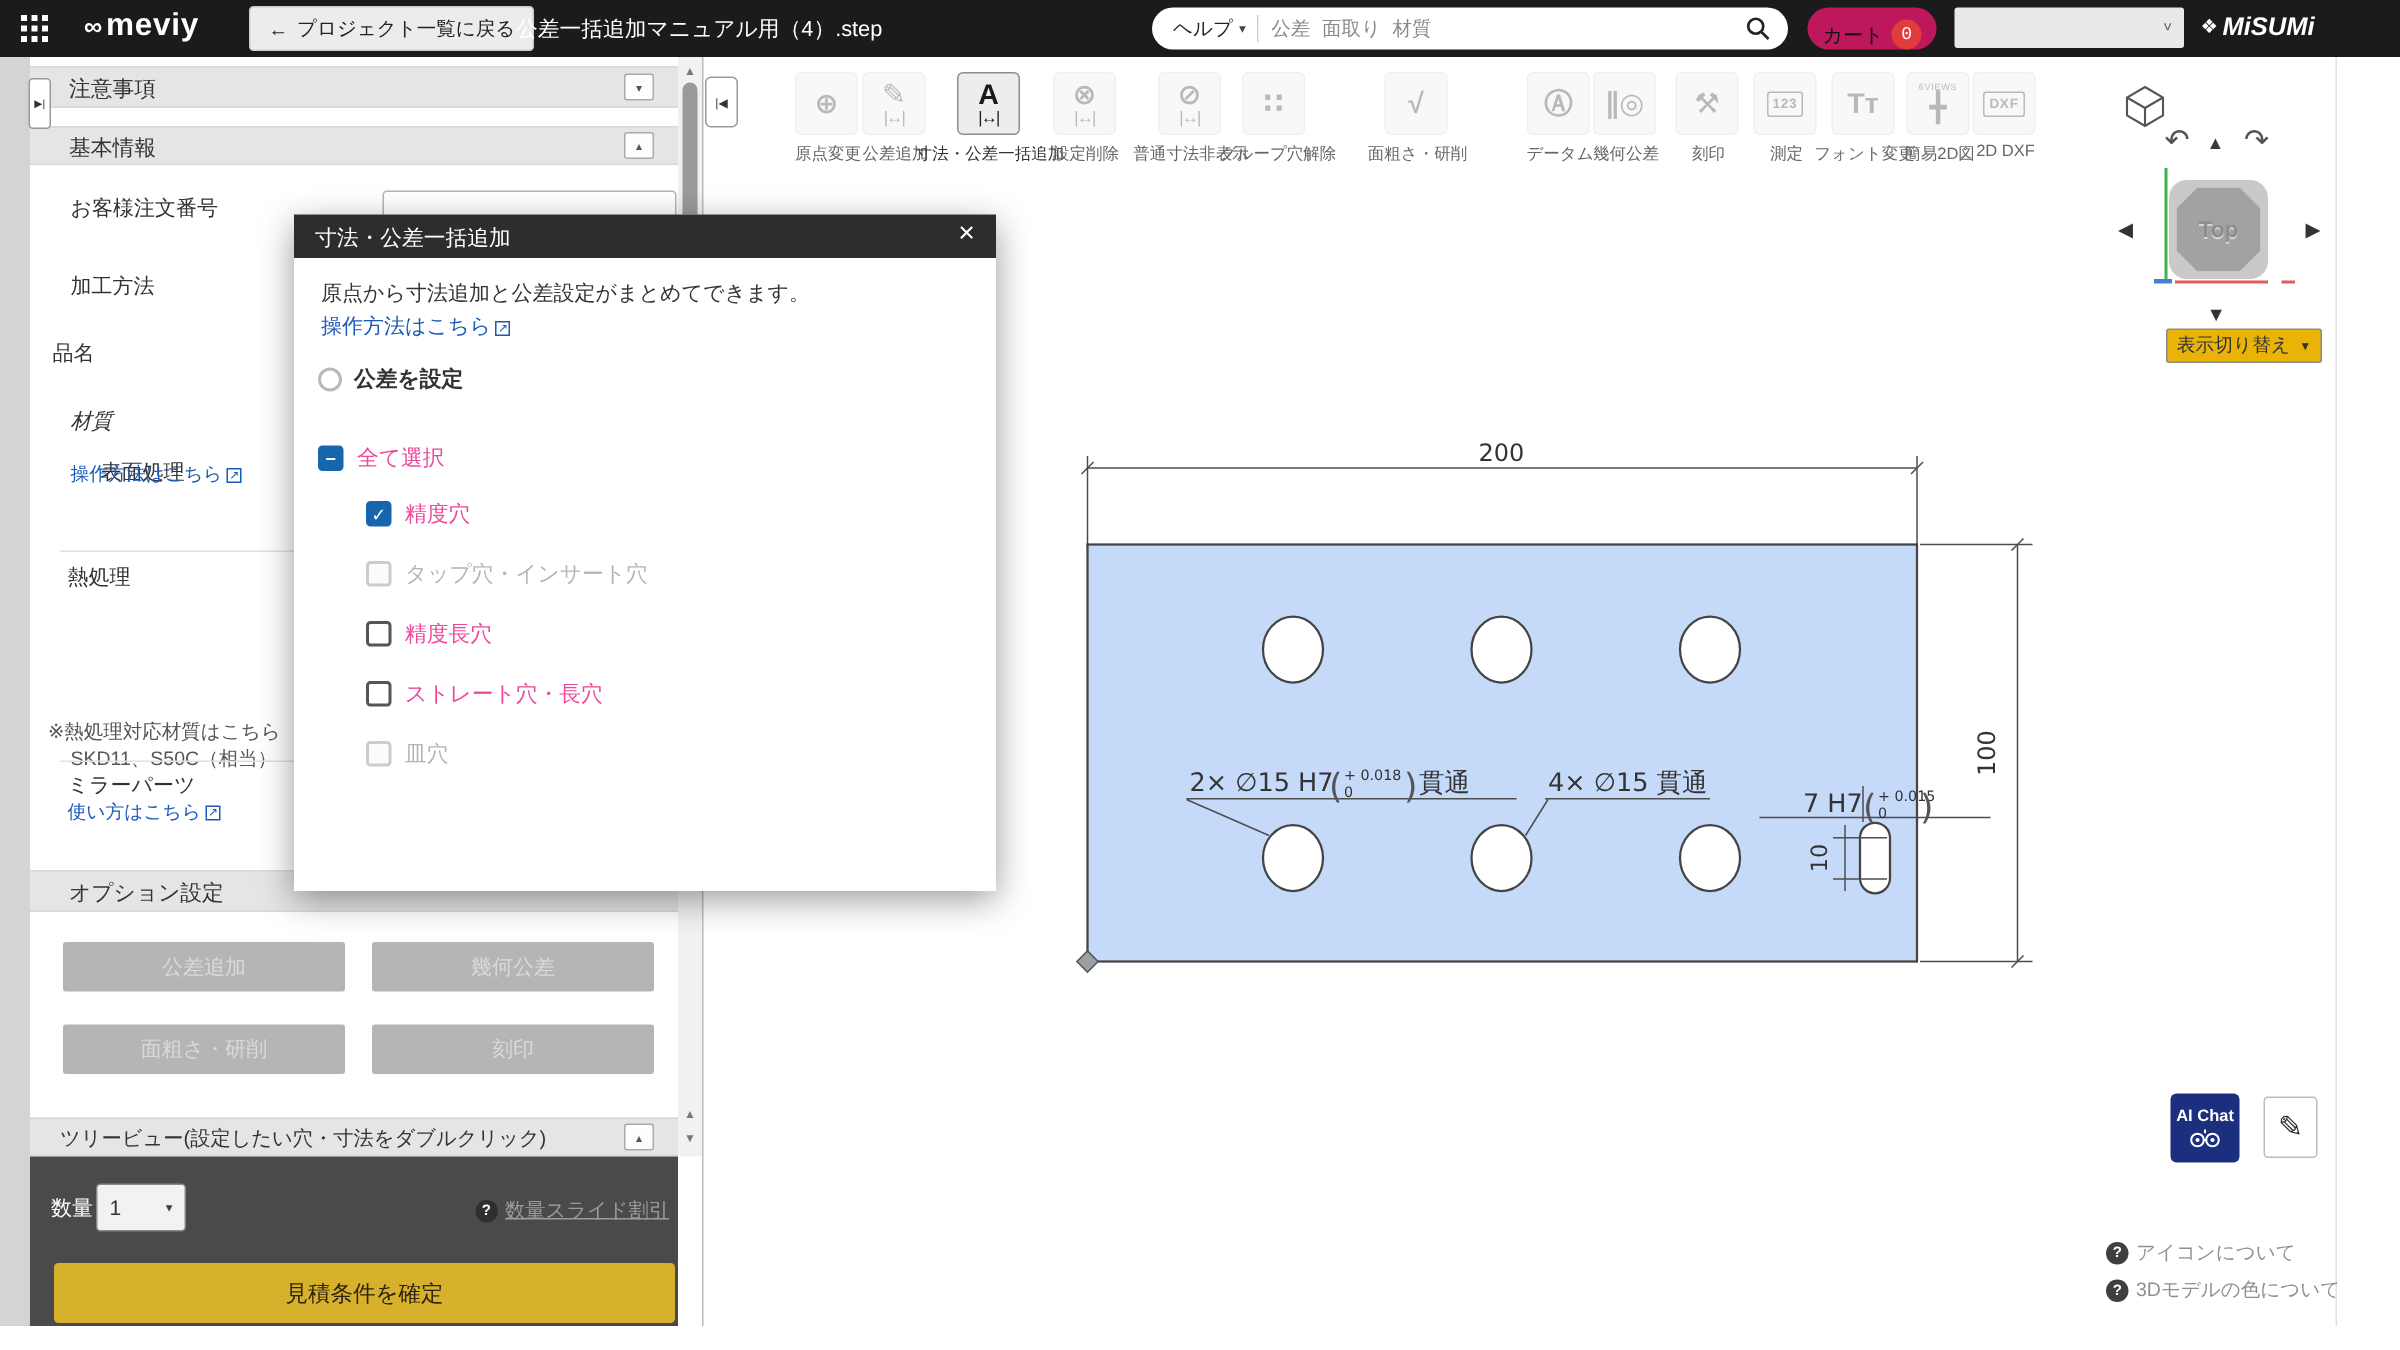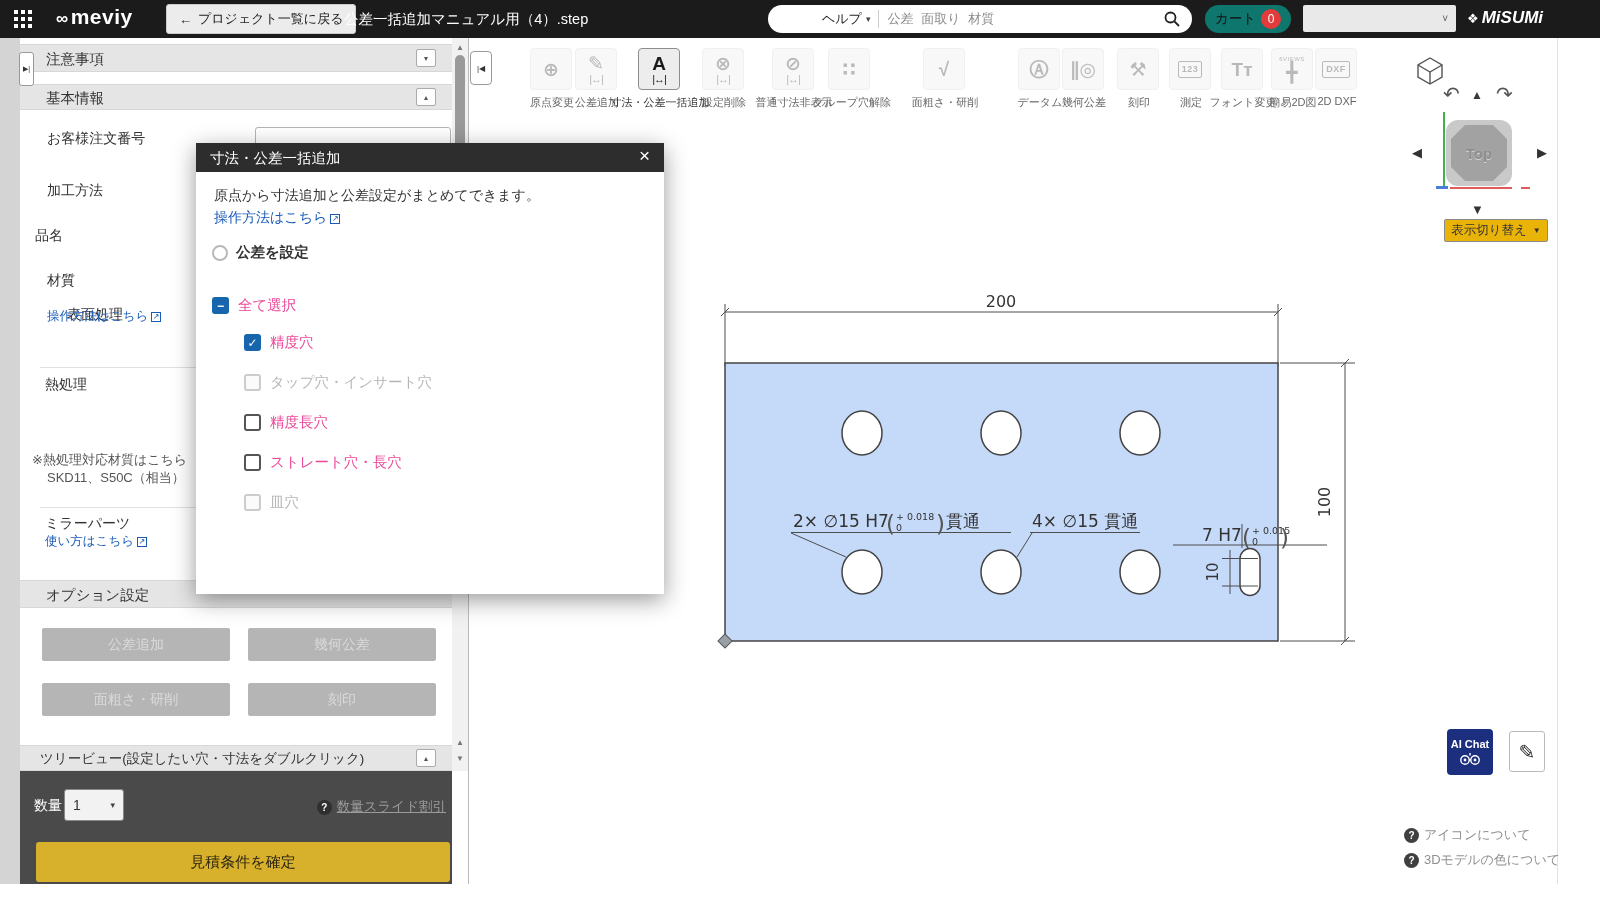--- a/index.html
+++ b/index.html
@@ -9,41 +9,41 @@
 
   
   .topbar { position:absolute; left:0; top:0; width:1600px; height:38px; background:#1b1b1b; z-index:40; }
   .grid-icon { position:absolute; left:14px; top:10px; width:18px; height:18px; display:grid; grid-template-columns:repeat(3,4px); grid-template-rows:repeat(3,4px); gap:3px; cursor:pointer; }
   .grid-icon i { background:#fff; }
   .brand { position:absolute; left:56px; top:5px; color:#fff; font-size:21px; font-weight:bold; letter-spacing:.5px; }
   .brand .loop { font-size:17px; font-weight:bold; margin-right:2px; }
   .back-btn { position:absolute; left:166px; top:4px; height:30px; padding:0 12px; background:#ececec; border:1px solid #ccc; border-radius:3px; font-size:13px; color:#222; display:flex; align-items:center; gap:6px; cursor:pointer; }
   .doc-title { position:absolute; left:344px; top:10px; color:#fff; font-size:14.5px; white-space:nowrap; }
   .searchpill { position:absolute; left:768px; top:5px; width:424px; height:28px; background:#fff; border-radius:14px; display:flex; align-items:center; }
-  .help-sel { display:flex; align-items:center; gap:4px; padding:0 8px 0 14px; font-size:13px; color:#222; border-right:1px solid #ccc; height:18px; cursor:pointer;margin-left:40px; }
+  .help-sel { display:flex; align-items:center; gap:4px; padding:0 8px 0 14px; font-size:13px; color:#222; border-right:1px solid #ccc; height:18px; cursor:pointer; }
   .help-caret { font-size:9px; color:#444; }
   .searchpill input { flex:1; border:none; outline:none; font-size:13px; padding:0 8px; color:#a16207; font-family:Liberation Mono, monospace; }
   .searchpill input::placeholder { color:#8b8b8b; }
   .mag { margin-right:12px; cursor:pointer; }
-  .cart-pill { position:absolute; left:1205px; top:5px; width:86px; height:28px; background:#0f766e; border-radius:14px; display:flex; align-items:center; justify-content:center; gap:5px; font-size:13.5px; color:#111; cursor:pointer; }
+  .cart-pill { position:absolute; left:1205px; top:5px; width:86px; height:28px; background:#be185d; border-radius:14px; display:flex; align-items:flex-end; justify-content:center; gap:5px; font-size:13.5px; color:#111; cursor:pointer;font-family:Liberation Mono, monospace; }
   .cart-badge { width:20px; height:20px; border-radius:50%; background:#e23b3b; color:#fff; font-size:12px; display:flex; align-items:center; justify-content:center; }
   .lang-sel { position:absolute; left:1303px; top:5px; width:153px; height:27px; background:#e9e9e9; border-radius:2px; display:flex; align-items:center; justify-content:flex-end; padding-right:8px; color:#555; font-size:10px; cursor:pointer; }
   .misumi { position:absolute; left:1467px; top:8px; color:#fff; font-size:17px; font-weight:bold; font-style:italic; display:flex; align-items:center; gap:3px; }
   .misumi .mark { font-size:13px; font-style:normal; }
 
   
   .gutter { position:absolute; left:0; top:38px; width:20px; height:846px; background:#d4d4d4; }
   .expand-handle { position:absolute; left:19px; top:52px; width:15px; height:34px; background:#fff; border:1px solid #999; border-radius:3px; font-size:7px; color:#333; display:flex; align-items:center; justify-content:center; cursor:pointer; z-index:5; }
   .sidebar { position:absolute; left:20px; top:38px; width:432px; height:733px; background:#fff; overflow:hidden; }
   .sec-head { position:absolute; left:0; width:432px; background:#e5e5e5; border-top:1px solid #d7d7d7; border-bottom:1px solid #d7d7d7; color:#333; }
   .sec-head .t { position:absolute; left:26px; top:5px; font-size:14.5px; }
   .toggle-box { position:absolute; right:16px; top:4px; width:20px; height:18px; background:#fdfdfd; border:1px solid #aaa; border-radius:2px; font-size:8px; color:#555; display:flex; align-items:center; justify-content:center; cursor:pointer; }
   .f-label { position:absolute; font-size:14px; color:#333; white-space:nowrap; }
   .f-link { position:absolute; font-size:12.5px; color:#1a5bb8; white-space:nowrap; cursor:pointer; }
-  .f-note { position:absolute; font-size:13px; color:#555; white-space:nowrap; }
+  .f-note { position:absolute; font-size:13px; color:#555; white-space:nowrap;margin-top:28px; }
   .ext-ico { display:inline-block; width:10px; height:10px; border:1px solid currentColor; font-size:8px; line-height:8px; text-align:center; margin-left:3px; vertical-align:1px; }
   .hr { position:absolute; left:20px; width:392px; border-top:1px solid #e0e0e0; }
   .order-input { position:absolute; left:235px; top:89px; width:196px; height:33px; border:1px solid #b5b5b5; border-radius:3px; background:#fff; }
   .opt-btn-grid { position:absolute; left:22px; top:590px; width:400px; display:grid; grid-template-columns:188px 188px; gap:22px 18px; }
   .opt-btn-grid button { height:33px; background:#b5b5b5; color:#dadada; border:none; border-radius:2px; font-size:14px; font-family:inherit; }
   
   .sb-track { position:absolute; left:452px; top:38px; width:16px; height:733px; background:#f1f1f1; }
   .sb-arrow { position:absolute; left:0; width:16px; height:14px; color:#777; font-size:8px; display:flex; align-items:center; justify-content:center; cursor:pointer; }
   .sb-thumb { position:absolute; left:3px; top:17px; width:10px; height:272px; background:#9a9a9a; border-radius:5px; cursor:pointer; }
   .collapse-btn { position:absolute; left:470px; top:51px; width:22px; height:34px; background:#fff; border:1px solid #999; border-radius:4px; font-size:8px; color:#333; display:flex; align-items:center; justify-content:center; cursor:pointer; z-index:6; }
@@ -190,21 +190,21 @@
     </div>
     <div class="sec-head" style="top:46px;height:26px;">
       <span class="t" style="top:4px;">基本情報</span>
       <span class="toggle-box" style="top:3px;">▴</span>
     </div>
 
     <div class="f-label" style="left:27px;top:92px;">お客様注文番号</div>
     <input class="order-input" style="">
     <div class="f-label" style="left:27px;top:144px;">加工方法</div>
     <div class="f-label" style="left:15px;top:189px;">品名</div>
-    <div class="f-label" style="left:27px;top:234px;">材質</div>
+    <div class="f-label" style="left:27px;top:234px;font-style:italic;">材質</div>
     <div class="f-label" style="left:27px;top:268px;margin-left:20px;">表面処理</div>
     <div class="f-link" style="left:27px;top:270px;"><span>操作方法はこちら</span><span class="ext-ico">↗</span></div>
     <div class="hr" style="top:329px;"></div>
     <div class="f-label" style="left:25px;top:338px;">熱処理</div>
     <div class="f-note" style="left:12px;top:413px;">※熱処理対応材質はこちら</div>
     <div class="f-note" style="left:27px;top:431px;">SKD11、S50C（相当）</div>
     <div class="hr" style="top:469px;"></div>
     <div class="f-label" style="left:25px;top:477px;">ミラーパーツ</div>
     <div class="f-link" style="left:25px;top:495px;"><span>使い方はこちら</span><span class="ext-ico">↗</span></div>
 

